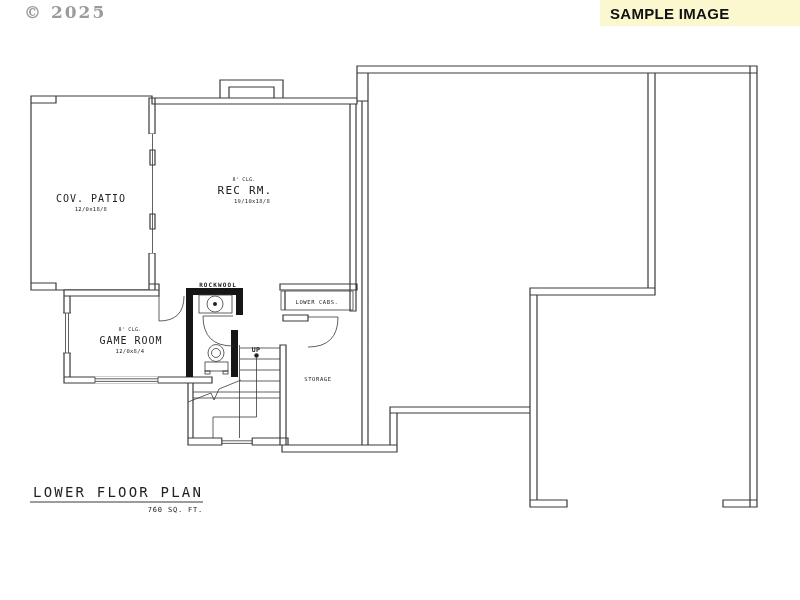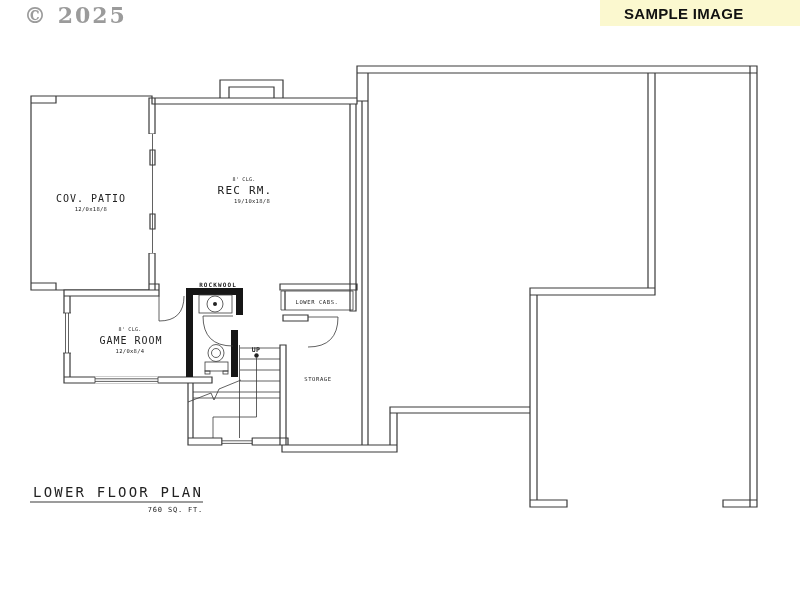--- a/index.html
+++ b/index.html
@@ -1,22 +1,22 @@
 <!DOCTYPE html>
 <html style="--banner-bg: #FBF8CF; --banner-fg: #111111; --ink: #3a3a3a; --heavy: #161616;"><head>
 <meta charset="utf-8">
 <style>
   html,body{margin:0;padding:0;background:#fff;}
   .stage{position:relative;width:800px;height:600px;background:#fff;overflow:hidden;
          font-family:"Liberation Sans",sans-serif;}
   .copyright{position:absolute;left:24px;top:2px;font-family:"DejaVu Serif",serif;
-             font-weight:bold;font-size:22px;letter-spacing:2px;color:#9b9b9b;}
+             font-weight:bold;font-size:17px;letter-spacing:2px;color:#9b9b9b;}
   .banner{position:absolute;top:0;right:0;width:200px;height:26px;
           background:var(--banner-bg,#FBF8CF);display:flex;align-items:center;}
-  .banner span{padding-left:24px;font-weight:bold;font-size:15px;
+  .banner span{padding-left:10px;font-weight:bold;font-size:15px;
                color:var(--banner-fg,#111);letter-spacing:0.3px;}
   svg{position:absolute;left:0;top:0;}
   svg text{font-family:"DejaVu Sans Mono",monospace;fill:#222;}
   .lbl-room{font-size:10px;letter-spacing:1px;}
   .lbl-rec{font-size:11px;letter-spacing:1.2px;}
   .lbl-sub{font-size:5.5px;letter-spacing:0.3px;}
   .lbl-clg{font-size:5px;letter-spacing:0.3px;}
   .lbl-tiny{font-size:5.5px;letter-spacing:0.6px;}
   .lbl-rock{font-size:6px;font-weight:bold;letter-spacing:1.1px;}
   .lbl-up{font-size:6.5px;font-weight:bold;letter-spacing:0.4px;}

